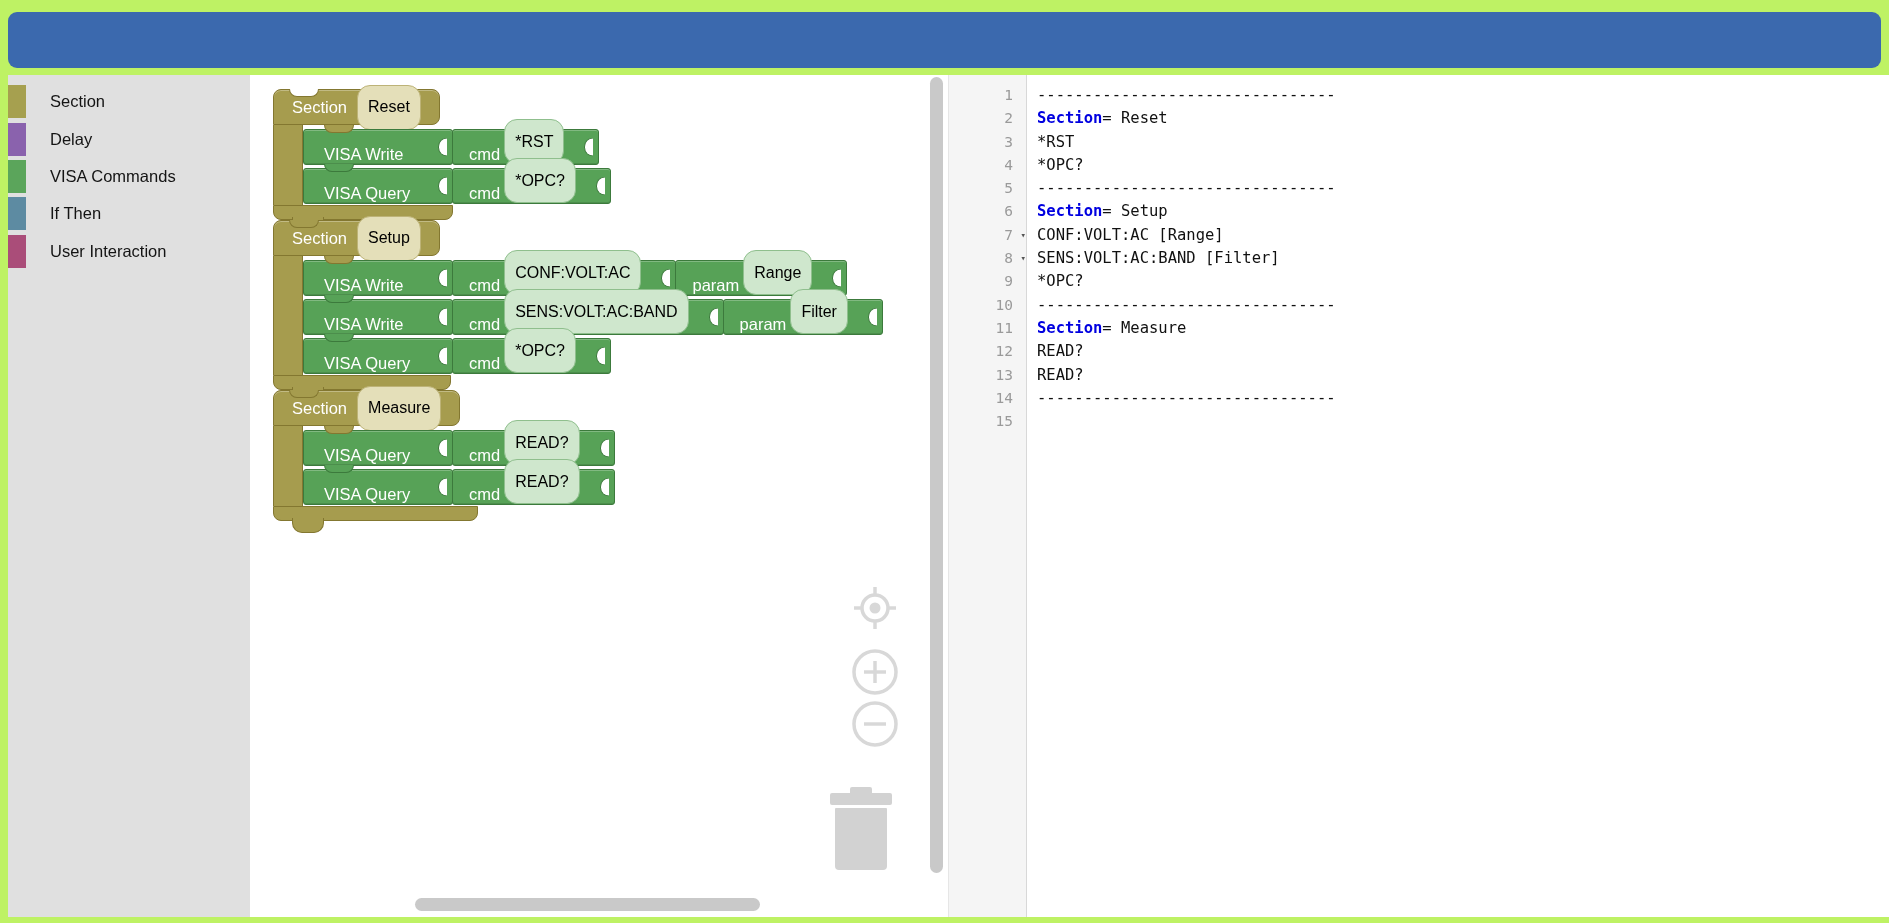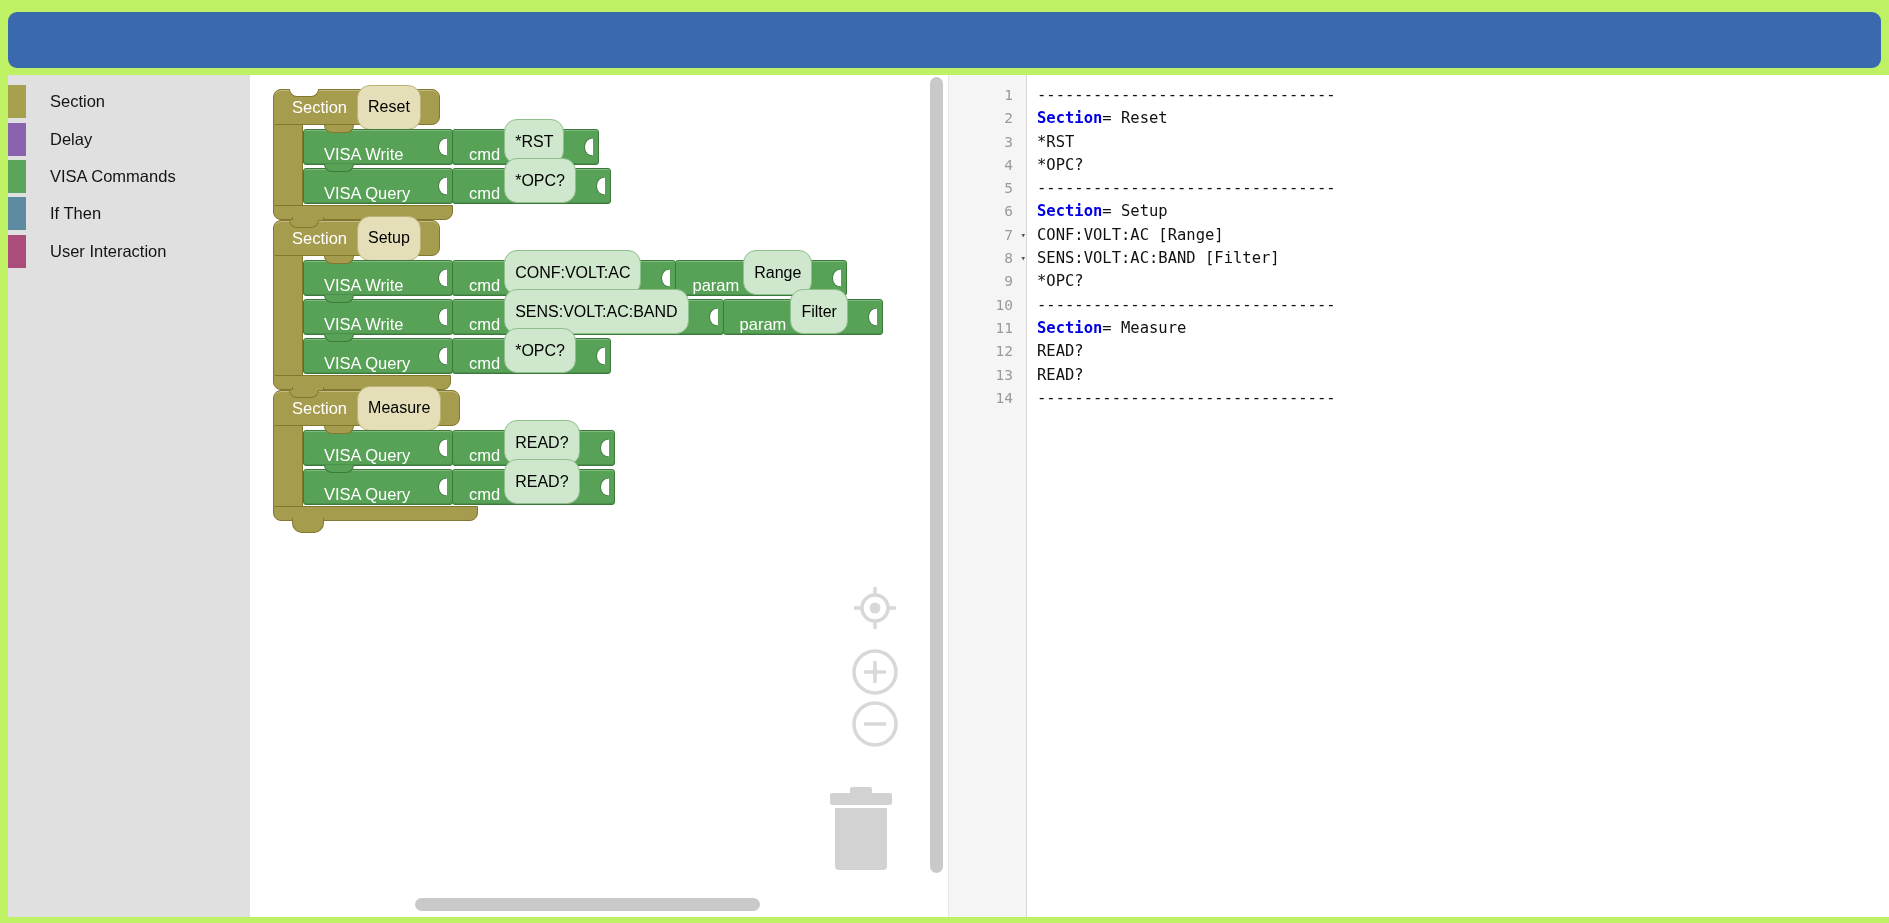--- a/index.html
+++ b/index.html
@@ -392,16 +392,22 @@
             <span>13</span>
           </div>
           <div class="lc"><span>READ?</span></div>
         </div>
         <div class="cl">
           <div class="ln">
             <span>14</span>
           </div>
           <div class="lc"><span>--------------------------------</span></div>
         </div>
+        <div class="cl">
+          <div class="ln">
+            <span>15</span>
+          </div>
+          <div class="lc"><span></span></div>
+        </div>
     </div>
   </div>
 
 </div>
 
 </body></html>

